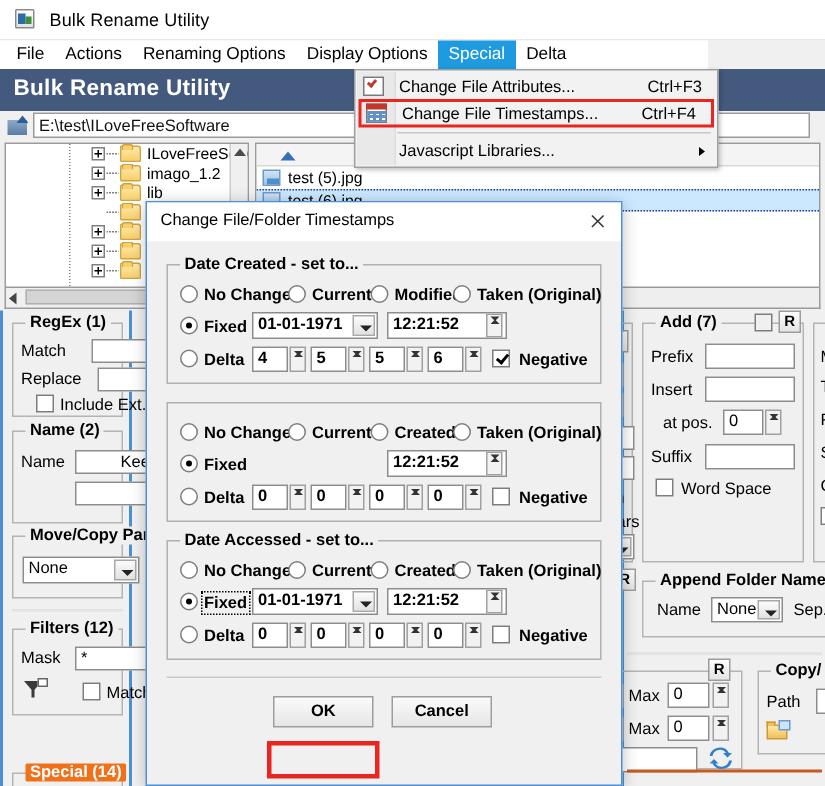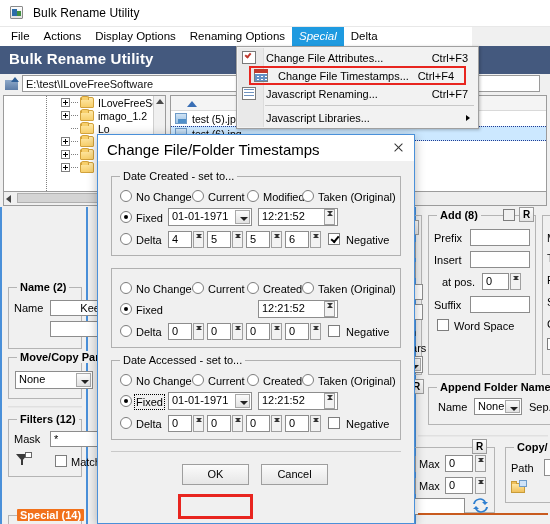--- a/index.html
+++ b/index.html
@@ -52,21 +52,21 @@
     background: #ffffff;
     display: flex; align-items: center;
     border-bottom: 1px solid #ffffff;
     text-align: right;
   }
   .menubar .mi {
     height: 19px; line-height: 19px; padding: 0 7px;
     font-size: 11.5px; color: #000; white-space: nowrap; cursor: default;
   }
   .menubar .mi.first { margin-left: 4px; }
-  .menubar .mi.active { background: #1e9ae0; color: #fff; font-style: italic; }
+  .menubar .mi.active { background: #1e9ae0; color: #fff; }
 
   
   .dropdown {
     position: absolute; left: 236px; top: 46px; width: 243px;
     background: #f2f2f2;
     border: 1px solid #a0a0a0;
     z-index: 60;
     padding: 2px 0 2px 0;
     box-shadow: 1px 1px 3px rgba(0,0,0,.25);
   }
@@ -79,21 +79,21 @@
     position: relative; height: 17px; display: flex; align-items: center;
     padding-left: 4px; font-size: 11px; color: #000; cursor: default;
     z-index: 2;
   }
   .dd-item .dd-icon { width: 18px; height: 15px; flex: none; position: relative; margin-right: 7px; }
   .dd-item .dd-label { flex: 1; white-space: nowrap; }
   .dd-item .dd-accel { color: #000; padding-right: 10px; white-space: nowrap; }
   .dd-item.highlight {
     border: 2px solid #e8251f;
     height: 19px;
-    margin: 0 12px;
+    margin: 0 2px;
     padding-left: 2px;
   }
   .dd-sep { height: 1px; background: #c8c8c8; margin: 3px 4px 3px 28px; z-index: 2; position: relative; }
   .dd-arrow {
     width: 0; height: 0; border-left: 4px solid #000;
     border-top: 3.5px solid transparent; border-bottom: 3.5px solid transparent;
     margin-right: 8px;
   }
   
   .ic-box { position: absolute; left: 1px; top: 1px; width: 14px; height: 13px;
@@ -233,29 +233,29 @@
         border: 1px solid #9c9c9c; font-size: 10px; font-weight: bold; text-align: center; line-height: 13px; color: #000; }
   .sep-line { position: absolute; height: 3px; background: linear-gradient(#dcdcdc, #f4f4f4); }
 
   
   .dialog {
     position: absolute; left: 97px; top: 134px; width: 318px; height: 390px;
     background: #f0f0f0; border: 1px solid #4a90d9; z-index: 50;
     box-shadow: 0 2px 10px rgba(0,0,0,.28);
   }
   .dlg-tb { position: relative; height: 26px; background: #fff; }
-  .dlg-tb .dlg-tbtitle { position: absolute; left: 9px; top: 6px; font-size: 15px; color: #000; }
+  .dlg-tb .dlg-tbtitle { position: absolute; left: 9px; top: 6px; font-size: 11px; color: #000; }
   .dlg-tb .dlg-close { position: absolute; right: 0; top: 0; width: 32px; height: 26px; cursor: default; }
   .dlg-tb .dlg-close:before, .dlg-tb .dlg-close:after {
     content: ""; position: absolute; left: 11px; top: 12px; width: 11px; height: 1px; background: #333; }
   .dlg-tb .dlg-close:before { transform: rotate(45deg); }
   .dlg-tb .dlg-close:after { transform: rotate(-45deg); }
   .dlg-hdr { height: 34px; background: #44597e; position: relative; }
   .dlg-hdr .dlg-h { position: absolute; left: 11px; top: 7px; font-size: 15px; font-weight: bold; color: #fff; }
-  .dlg-body { position: relative; height: 272px; background: #f0f0f0; }
+  .dlg-body { position: relative; height: 272px; background: #f0f0f0; font-weight: bold; }
 
   .dgrp { position: absolute; left: 13px; width: 290px; border: 1px solid #b0b0b0; }
   .dgrp > .dgrp-title { position: absolute; top: -7px; left: 8px; padding: 0 3px;
         background: #f0f0f0; font-size: 11px; color: #000; white-space: nowrap; }
   .focusdots { outline: 1px dotted #000; outline-offset: 1px; }
 
   .okbtn-wrap { position: absolute; left: 178px; top: 494px; width: 75px; height: 25px;
         border: 3px solid #e8251f; background: #f0f0f0; z-index: 55; }
   .btn { position: absolute; background: linear-gradient(#fbfbfb, #e6e6e6);
         border: 1px solid #9e9e9e; font-size: 11px; color: #000; text-align: center; }
@@ -272,22 +272,22 @@
       <div class="sheet"></div>
         <div class="blue"></div>
         <div class="grn"></div>
     </div>
     <div class="tb-title">Bulk Rename Utility</div>
   </div>
 
   <div class="menubar">
     <div class="mi first">File</div>
     <div class="mi">Actions</div>
+    <div class="mi">Renaming Options</div>
     <div class="mi">Display Options</div>
-    <div class="mi">Renaming Options</div>
     <div class="mi active">Special</div>
     <div class="mi">Delta</div>
   </div>
 
   <div class="appheader">
     <div class="ah-title">Bulk Rename Utility</div>
   </div>
 
   <div class="addrbar">
     <div class="addr-icon">
@@ -306,20 +306,26 @@
         <div class="tree-fold"></div>
         <div class="tree-label">ILoveFreeSoftw</div>
       </div>
       <div class="tree-row">
         <div class="tree-exp"></div>
           <div class="tree-hdots"></div>
         <div class="tree-fold"></div>
         <div class="tree-label">imago_1.2</div>
       </div>
       <div class="tree-row">
+        <div class="tree-exp"></div>
+          <div class="tree-hdots"></div>
+        <div class="tree-fold"></div>
+        <div class="tree-label">lib</div>
+      </div>
+      <div class="tree-row">
         <div class="tree-hdots"></div>
         <div class="tree-fold"></div>
         <div class="tree-label">Lo</div>
       </div>
       <div class="tree-row">
         <div class="tree-exp"></div>
           <div class="tree-hdots"></div>
         <div class="tree-fold"></div>
         <div class="tree-label">Lu</div>
       </div>
@@ -371,20 +377,29 @@
     </div>
     <div class="lp-bottom"></div>
   </div>
 
   <div class="optionsarea">
 
     <div class="blue-divider" style="left:0; top:0; height:317px;"></div>
     <div class="blue-divider" style="left:86px; top:0; height:317px;"></div>
     <div class="blue-divider" style="left:414px; top:0; height:317px;"></div>
 
+    <div class="grp" style="left:8px; top:8px; width:74px; height:63px;">
+      <div class="grp-title">RegEx (1)</div>
+      <div class="lbl" style="left:5px; top:12px;">Match</div>
+      <div class="tfield" style="left:52px; top:10px; width:60px; height:16px;"></div>
+      <div class="lbl" style="left:5px; top:31px;">Replace</div>
+      <div class="tfield" style="left:56px; top:29px; width:60px; height:16px;"></div>
+      <div class="cbox" style="left:15px; top:47px;"></div>
+      <div class="lbl" style="left:31px; top:48px;">Include Ext.</div>
+    </div>
 
     <div class="grp" style="left:8px; top:80px; width:74px; height:62px;text-align:right;">
       <div class="grp-title">Name (2)</div>
       <div class="lbl" style="left:5px; top:14px;">Name</div>
       <div class="tfield" style="left:41px; top:12px; width:60px; height:16px;">Keep</div>
       <div class="tfield" style="left:41px; top:33px; width:60px; height:16px;"></div>
     </div>
 
     <div class="grp" style="left:8px; top:150px; width:74px; height:42px;">
       <div class="grp-title">Move/Copy Parts</div>
@@ -426,21 +441,21 @@
       <div class="tfield" style="left:-6px; top:68px; width:28px; height:16px;"></div>
       <div class="tfield" style="left:-6px; top:88px; width:28px; height:16px;"></div>
       <div class="lbl" style="left:0px; top:110px;">rim</div>
       <div class="lbl" style="left:-4px; top:126px;">Chars</div>
       <div class="combo" style="left:-6px; top:140px; width:28px; height:17px;">
         <div class="cb-btn"></div>
       </div>
     </div>
 
     <div class="grp" style="left:428px; top:8px; width:108px; height:160px;">
-      <div class="grp-title">Add (8)</div>
+      <div class="grp-title">Add (7)</div>
       <div class="cbox" style="left:74px; top:-7px; background:#f0f0f0; border-color:#7d7d7d;"></div>
       <div class="rbtn-sq" style="left:90px; top:-9px;">R</div>
       <div class="lbl" style="left:5px; top:16px;">Prefix</div>
       <div class="tfield" style="left:41px; top:13px; width:60px; height:17px;"></div>
       <div class="lbl" style="left:5px; top:38px;">Insert</div>
       <div class="tfield" style="left:41px; top:35px; width:60px; height:17px;"></div>
       <div class="lbl" style="left:13px; top:60px;">at pos.</div>
       <div class="tfield" style="left:53px; top:57px; width:27px; height:17px;">0</div>
       <div class="spin" style="left:81px; top:57px; height:17px;">
           <div class="su"></div>
@@ -537,28 +552,20 @@
       <div class="dd-icon ic-cal">
         <div class="ic-box"></div>
           <div class="hdr"></div>
           <div class="grid"></div>
       </div>
       <div class="dd-label">Change File Timestamps...</div>
       <div class="dd-accel">Ctrl+F4</div>
     </div>
 
 
-    <div class="dd-item">
-      <div class="dd-icon ic-js">
-        <div class="ic-box"></div>
-          <div class="lns"></div>
-      </div>
-      <div class="dd-label">Javascript Renaming...</div>
-      <div class="dd-accel">Ctrl+F7</div>
-    </div>
 
     <div class="dd-sep"></div>
 
     <div class="dd-item">
       <div class="dd-icon"></div>
       <div class="dd-label">Javascript Libraries...</div>
       <div class="dd-arrow"></div>
     </div>
   </div>
 

